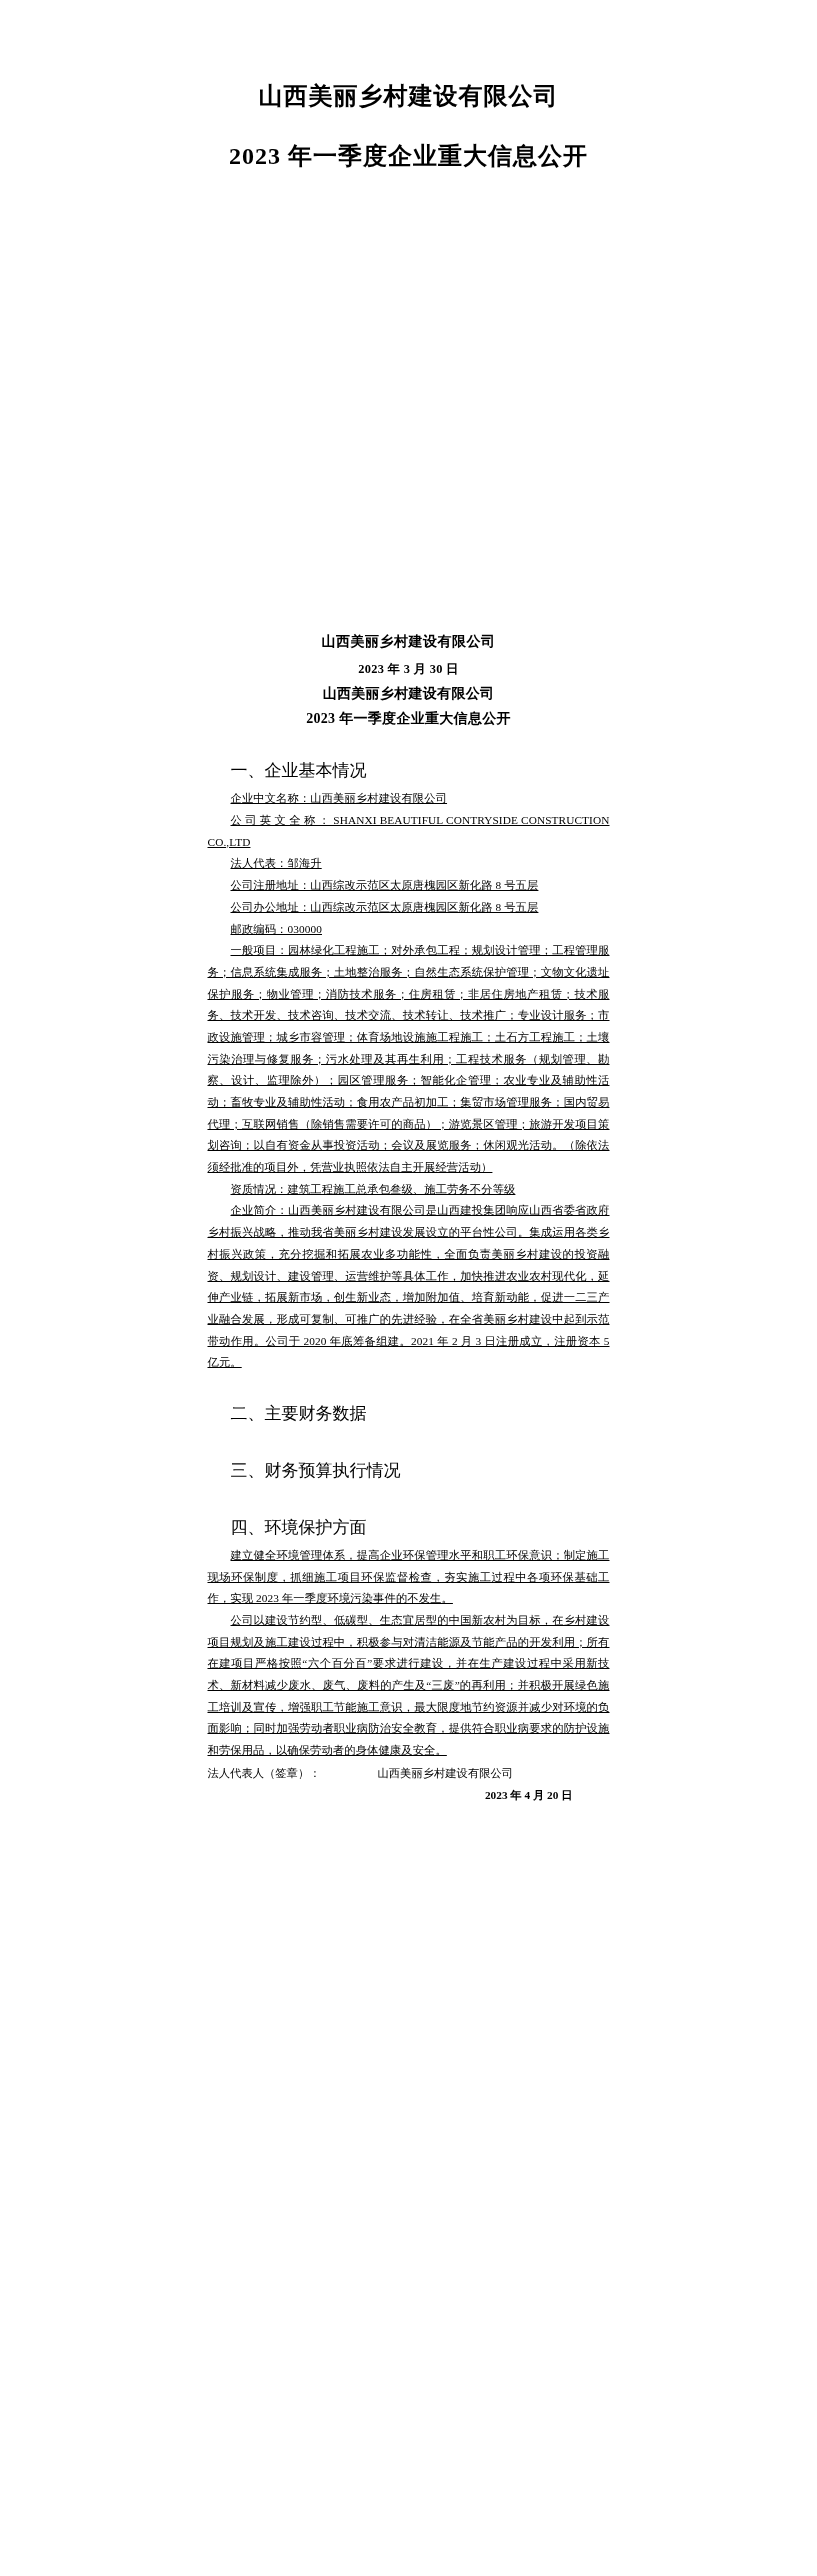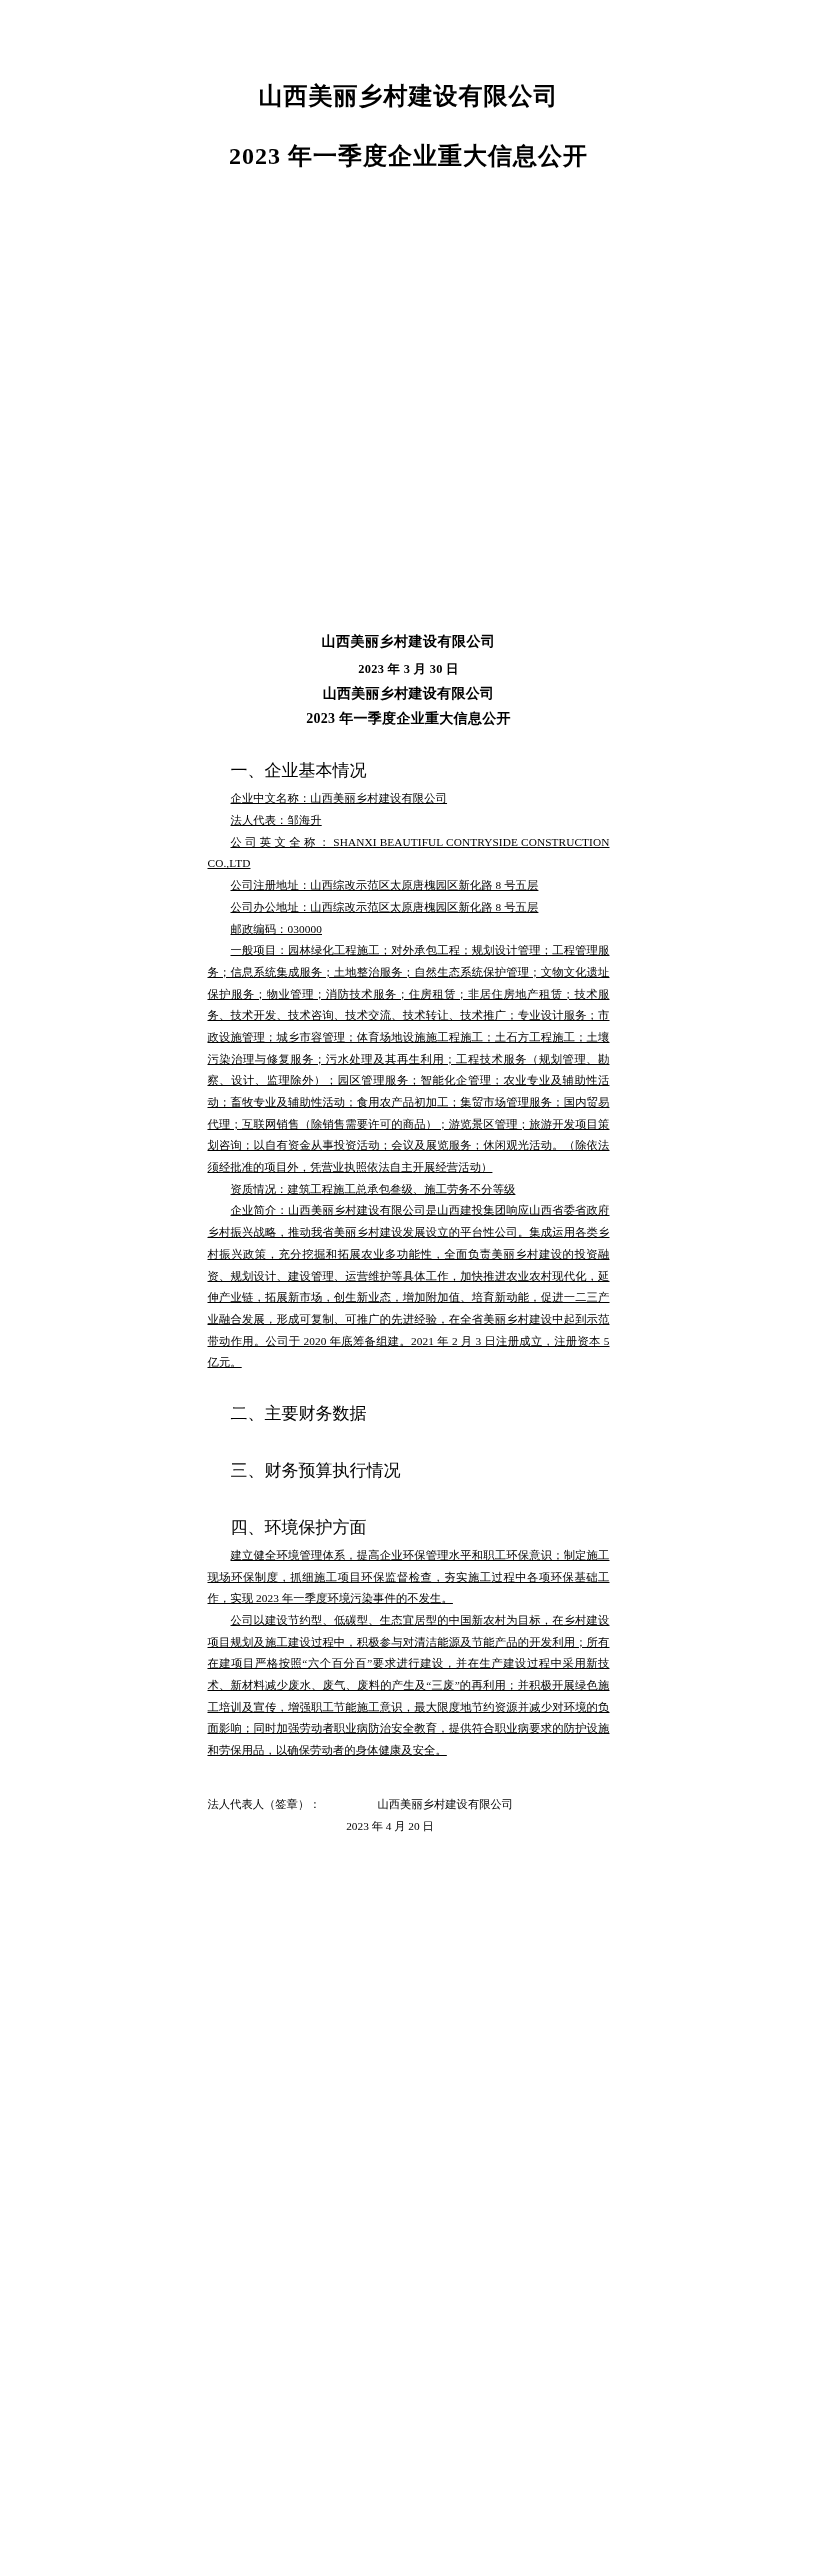--- a/index.html
+++ b/index.html
@@ -80,43 +80,43 @@
     font-size: 11.3px;
     line-height: 1.92;
     margin: 0;
     text-indent: 23px;
     text-align: justify;
     text-justify: inter-ideograph;
     letter-spacing: 0.1px;
     text-decoration: underline;
   }
   .sign-block {
-    margin-top: 31px;
     width: 402px;
     margin-left: auto;
     margin-right: auto;
     font-size: 11.3px;
     line-height: 2.0;
   }
   .sign-row {
     display: flex;
     justify-content: flex-start;
   }
   .sign-left {
     width: 170px;
     text-indent: 0;
   }
   .sign-right {
     flex: 1;
     text-align: left;
   }
   .sign-row2 {
     display: flex;
-    justify-content: center;
+    justify-content: flex-end;
     padding-right: 37px;
+    font-weight: bold;
   }
   .spacer-bottom {
     height: 41px;
   }
 </style>
 </head>
 <body>
 
 <div class="page">
 
@@ -129,22 +129,22 @@
 
     <div class="center-head">
       <div class="ch-company">山西美丽乡村建设有限公司</div>
       <div class="ch-date">2023 年 3 月 30 日</div>
       <div class="ch-title1">山西美丽乡村建设有限公司</div>
       <div class="ch-title2">2023 年一季度企业重大信息公开</div>
     </div>
 
     <div class="sec-head">一、企业基本情况</div>
     <p class="para">企业中文名称：山西美丽乡村建设有限公司</p>
+    <p class="para">公 司 英 文 全 称 ： SHANXI BEAUTIFUL CONTRYSIDE CONSTRUCTION CO.,LTD</p>
     <p class="para">法人代表：邹海升</p>
-    <p class="para">公 司 英 文 全 称 ： SHANXI BEAUTIFUL CONTRYSIDE CONSTRUCTION CO.,LTD</p>
     <p class="para">公司注册地址：山西综改示范区太原唐槐园区新化路 8 号五层</p>
     <p class="para">公司办公地址：山西综改示范区太原唐槐园区新化路 8 号五层</p>
     <p class="para">邮政编码：030000</p>
     <p class="para">一般项目：园林绿化工程施工；对外承包工程；规划设计管理；工程管理服务；信息系统集成服务；土地整治服务；自然生态系统保护管理；文物文化遗址保护服务；物业管理；消防技术服务；住房租赁；非居住房地产租赁；技术服务、技术开发、技术咨询、技术交流、技术转让、技术推广；专业设计服务；市政设施管理；城乡市容管理；体育场地设施施工程施工；土石方工程施工；土壤污染治理与修复服务；污水处理及其再生利用；工程技术服务（规划管理、勘察、设计、监理除外）；园区管理服务；智能化企管理；农业专业及辅助性活动；畜牧专业及辅助性活动；食用农产品初加工；集贸市场管理服务；国内贸易代理；互联网销售（除销售需要许可的商品）；游览景区管理；旅游开发项目策划咨询；以自有资金从事投资活动；会议及展览服务；休闲观光活动。（除依法须经批准的项目外，凭营业执照依法自主开展经营活动）</p>
     <p class="para">资质情况：建筑工程施工总承包叁级、施工劳务不分等级</p>
     <p class="para">企业简介：山西美丽乡村建设有限公司是山西建投集团响应山西省委省政府乡村振兴战略，推动我省美丽乡村建设发展设立的平台性公司。集成运用各类乡村振兴政策，充分挖掘和拓展农业多功能性，全面负责美丽乡村建设的投资融资、规划设计、建设管理、运营维护等具体工作，加快推进农业农村现代化，延伸产业链，拓展新市场，创生新业态，增加附加值、培育新动能，促进一二三产业融合发展，形成可复制、可推广的先进经验，在全省美丽乡村建设中起到示范带动作用。公司于 2020 年底筹备组建。2021 年 2 月 3 日注册成立，注册资本 5 亿元。</p>
 
     <div class="sec-head">二、主要财务数据</div>
 
     <div class="sec-head">三、财务预算执行情况</div>

